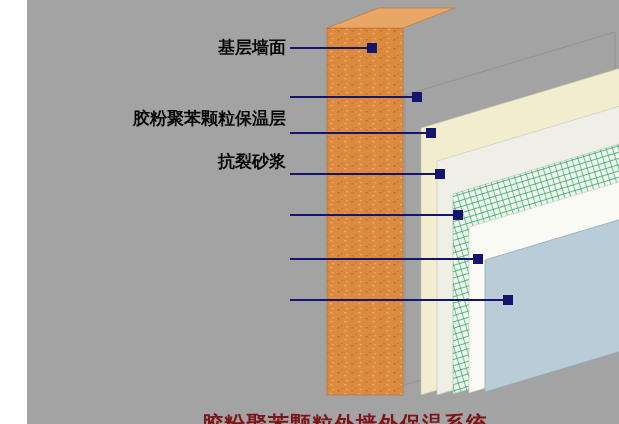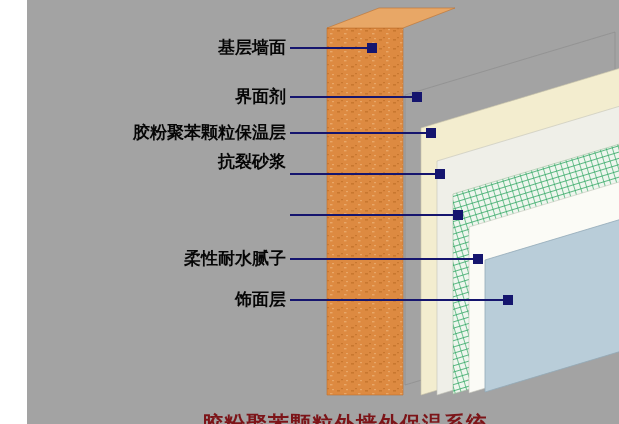--- a/index.html
+++ b/index.html
@@ -50,25 +50,22 @@
 
     <polygon points="442,227 612,176 612,342 442,393" stroke="#c2c2b8" stroke-width="0.6" fill="#fbfbf6"></polygon>
 
     <polygon points="458,260 608,215 608,347 458,392" stroke="#93aab8" stroke-width="0.8" fill="#b9cdd9"></polygon>
 
     <polygon points="300,28 376,28 376,395 300,395" fill="url(#bricktex)" stroke="#c0702c" stroke-width="0.6"></polygon>
     <polygon points="300,28 352,8 428,8 376,28" stroke="#c0702c" stroke-width="0.6" fill="#e8a766"></polygon>
   </svg>
 
   <div class="label" style="top:37px">基层墙面</div>
-  <div class="label" style="top:86px">界面剂</div>
-  <div class="label" style="top:122px">胶粉聚苯颗粒保温层</div>
+  <div class="label" style="top:108px">胶粉聚苯颗粒保温层</div>
   <div class="label" style="top:151px">抗裂砂浆</div>
-  <div class="label" style="top:248px">柔性耐水腻子</div>
-  <div class="label" style="top:289px">饰面层</div>
 
   <div class="leader" style="top:47px;  left:263px; width:82px"></div>
   <div class="leader" style="top:96px;  left:263px; width:127px"></div>
   <div class="leader" style="top:132px; left:263px; width:141px"></div>
   <div class="leader" style="top:173px; left:263px; width:150px"></div>
   <div class="leader" style="top:214px; left:263px; width:168px"></div>
   <div class="leader" style="top:258px; left:263px; width:188px"></div>
   <div class="leader" style="top:299px; left:263px; width:218px"></div>
 
   <div class="dot" style="left:340px; top:43px"></div>

